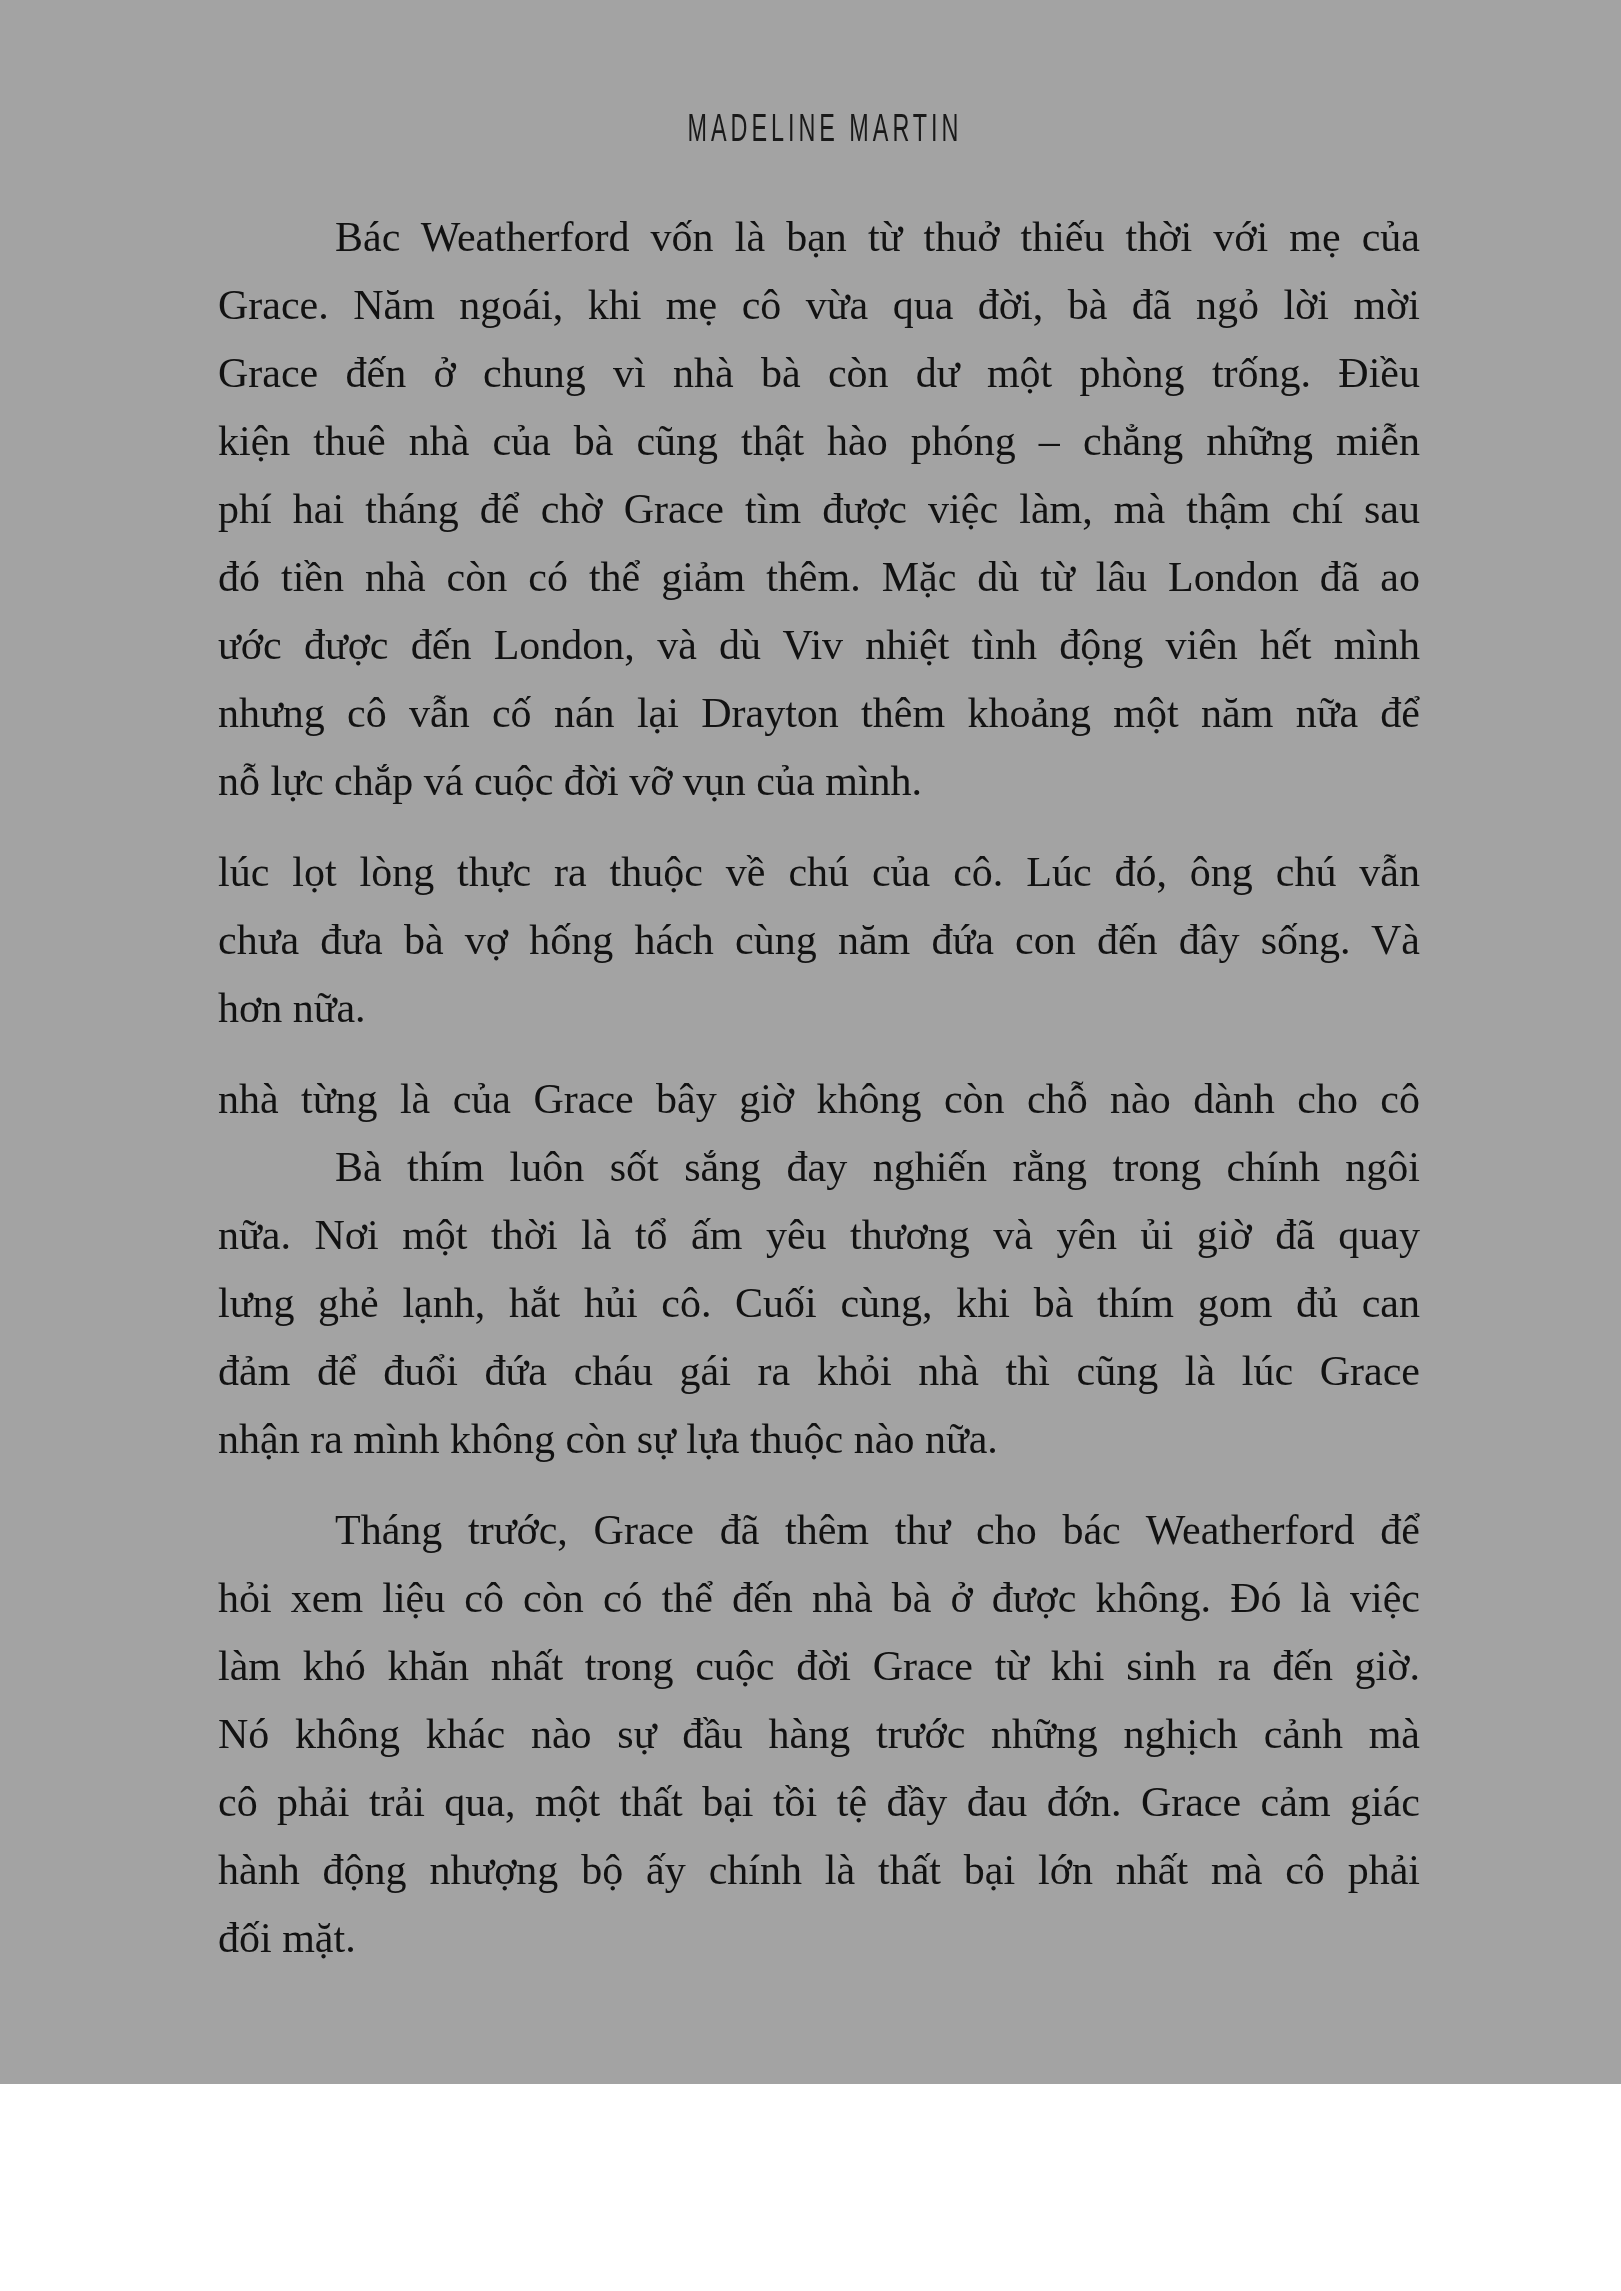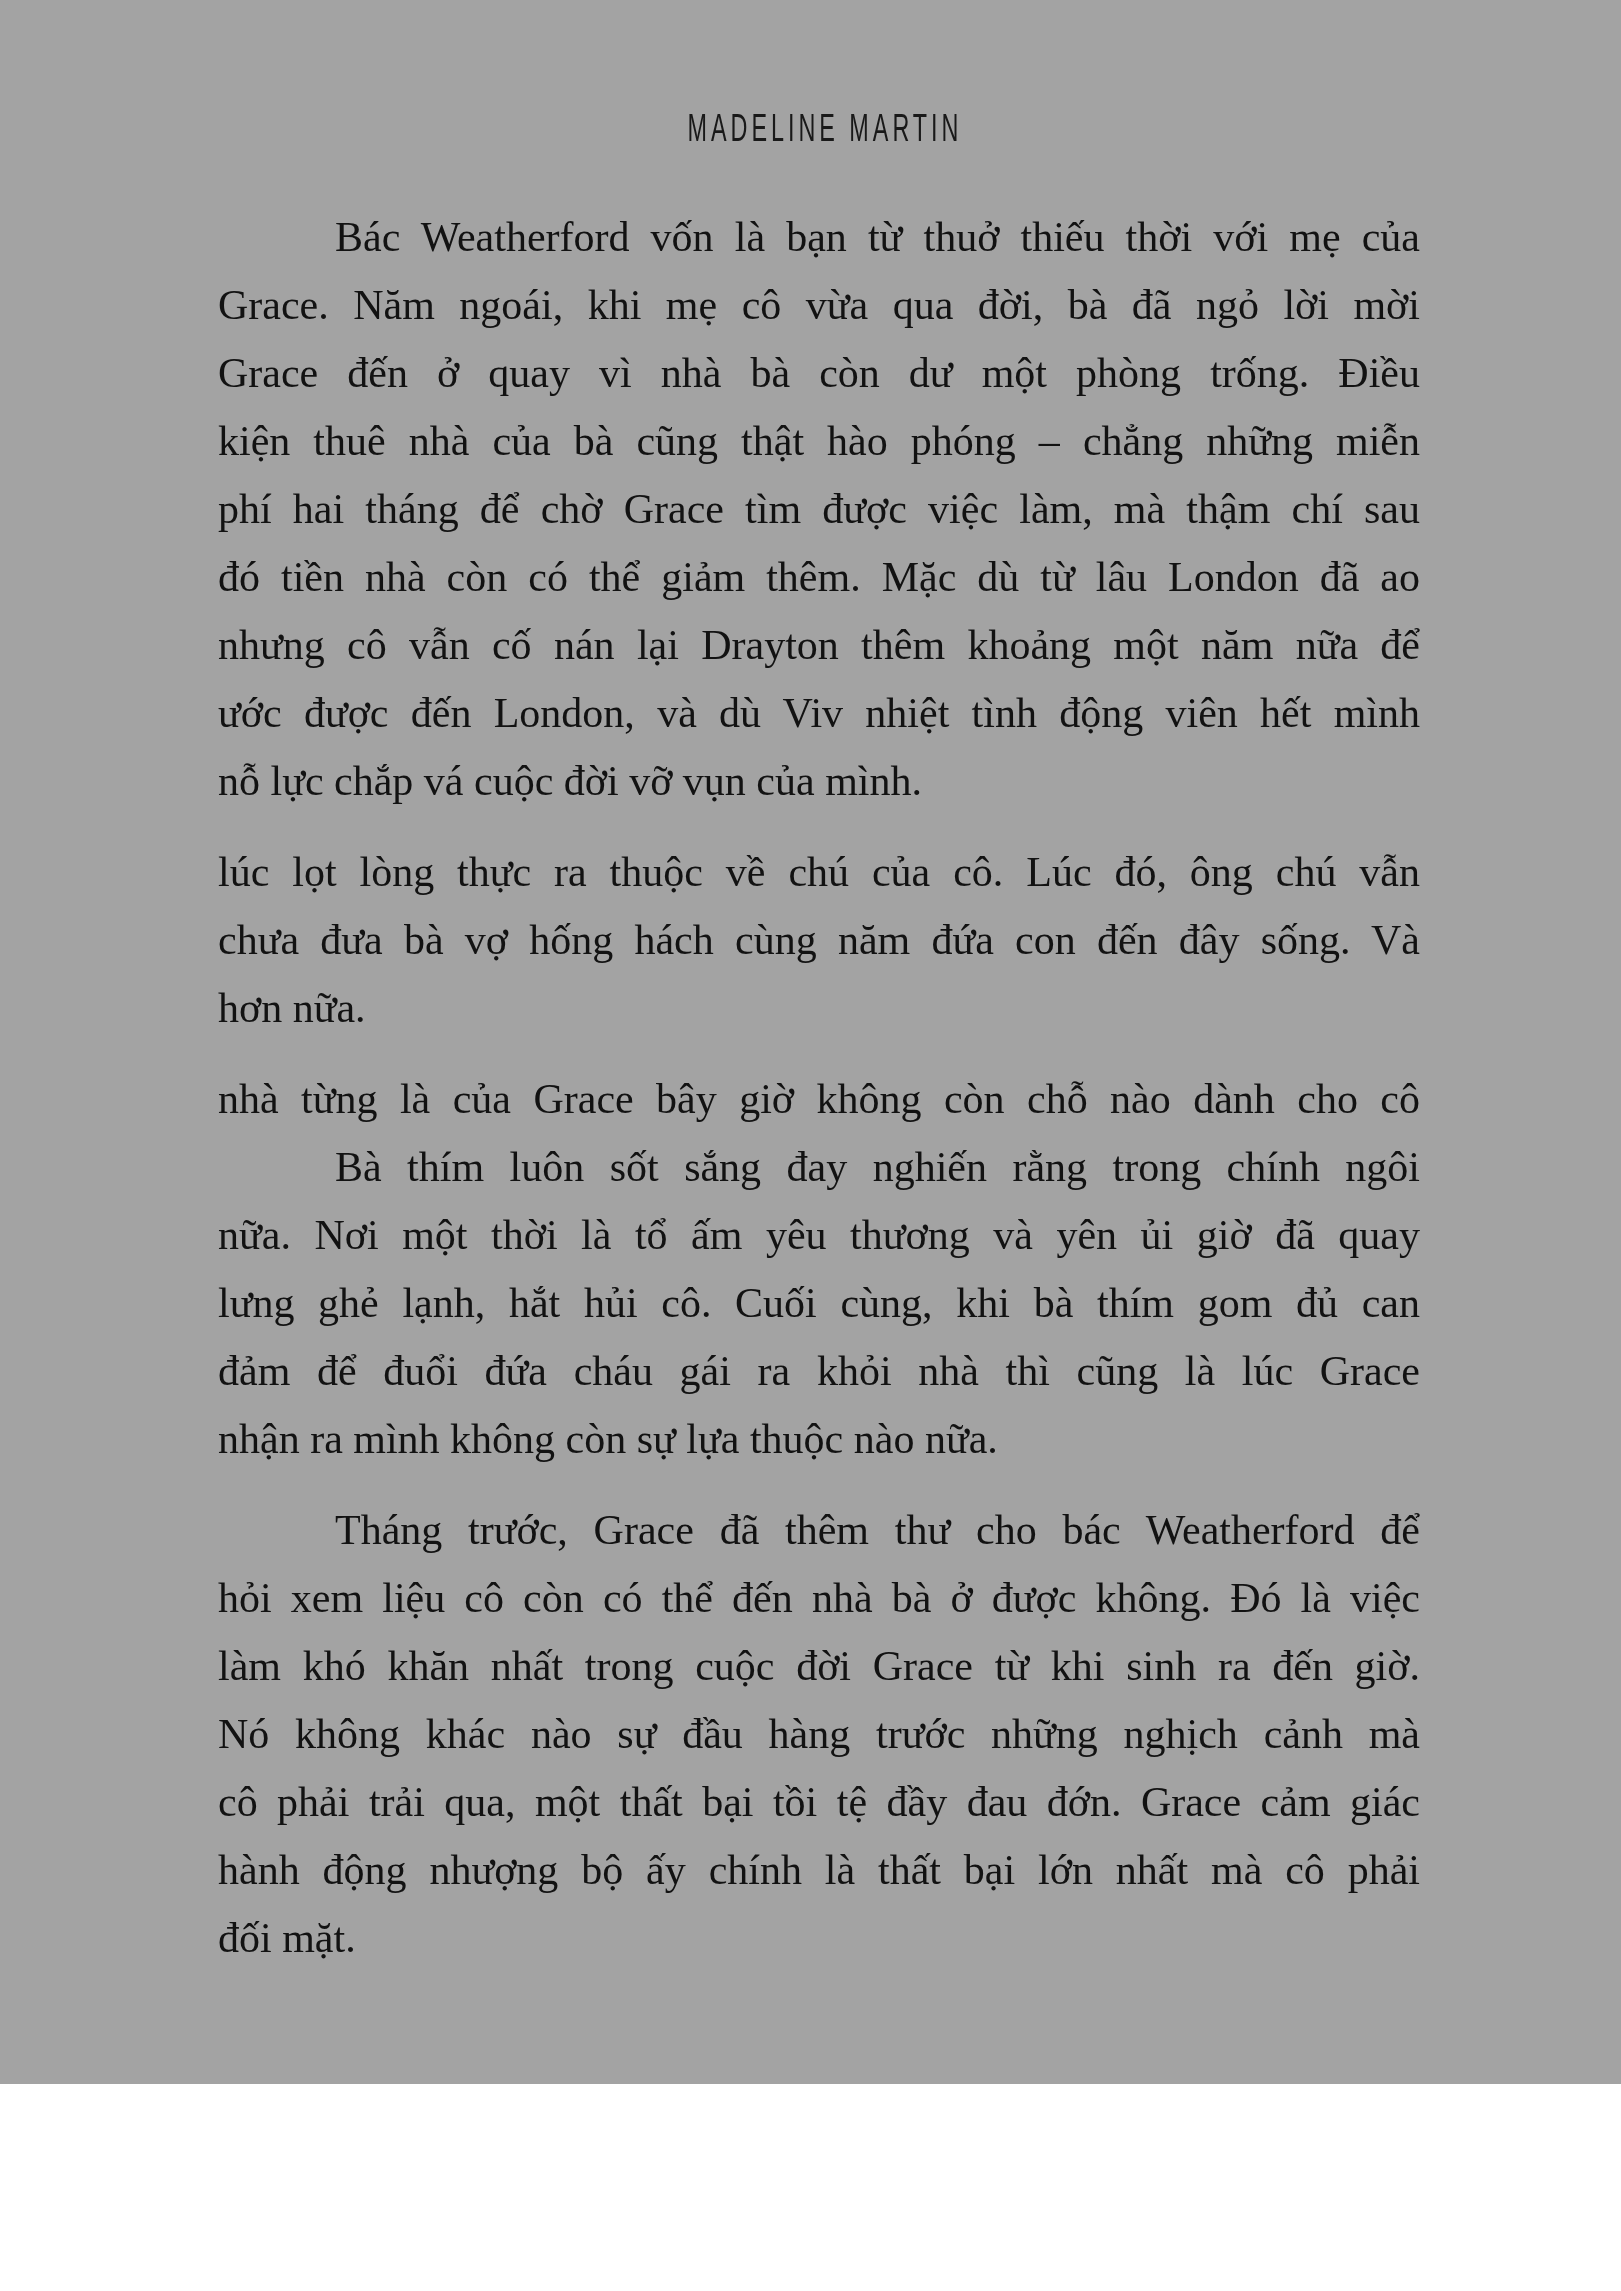--- a/index.html
+++ b/index.html
@@ -76,26 +76,26 @@
 
   <header class="running-header">
     <span class="header-text">MADELINE MARTIN</span>
   </header>
 
   <main class="body-text">
 
     <section class="para">
       <div class="line first">Bác Weatherford vốn là bạn từ thuở thiếu thời với mẹ của</div>
       <div class="line">Grace. Năm ngoái, khi mẹ cô vừa qua đời, bà đã ngỏ lời mời</div>
-      <div class="line">Grace đến ở quay vì nhà bà còn dư một phòng trống. Điều</div>
+      <div class="line">Grace đến ở chung vì nhà bà còn dư một phòng trống. Điều</div>
       <div class="line">kiện thuê nhà của bà cũng thật hào phóng – chẳng những miễn</div>
       <div class="line">phí hai tháng để chờ Grace tìm được việc làm, mà thậm chí sau</div>
       <div class="line">đó tiền nhà còn có thể giảm thêm. Mặc dù từ lâu London đã ao</div>
+      <div class="line">ước được đến London, và dù Viv nhiệt tình động viên hết mình</div>
       <div class="line">nhưng cô vẫn cố nán lại Drayton thêm khoảng một năm nữa để</div>
-      <div class="line">ước được đến London, và dù Viv nhiệt tình động viên hết mình</div>
       <div class="line last">nỗ lực chắp vá cuộc đời vỡ vụn của mình.</div>
     </section>
 
     <section class="para">
       <div class="line">lúc lọt lòng thực ra thuộc về chú của cô. Lúc đó, ông chú vẫn</div>
       <div class="line">chưa đưa bà vợ hống hách cùng năm đứa con đến đây sống. Và</div>
       <div class="line last">hơn nữa.</div>
     </section>
 
     <section class="para">

